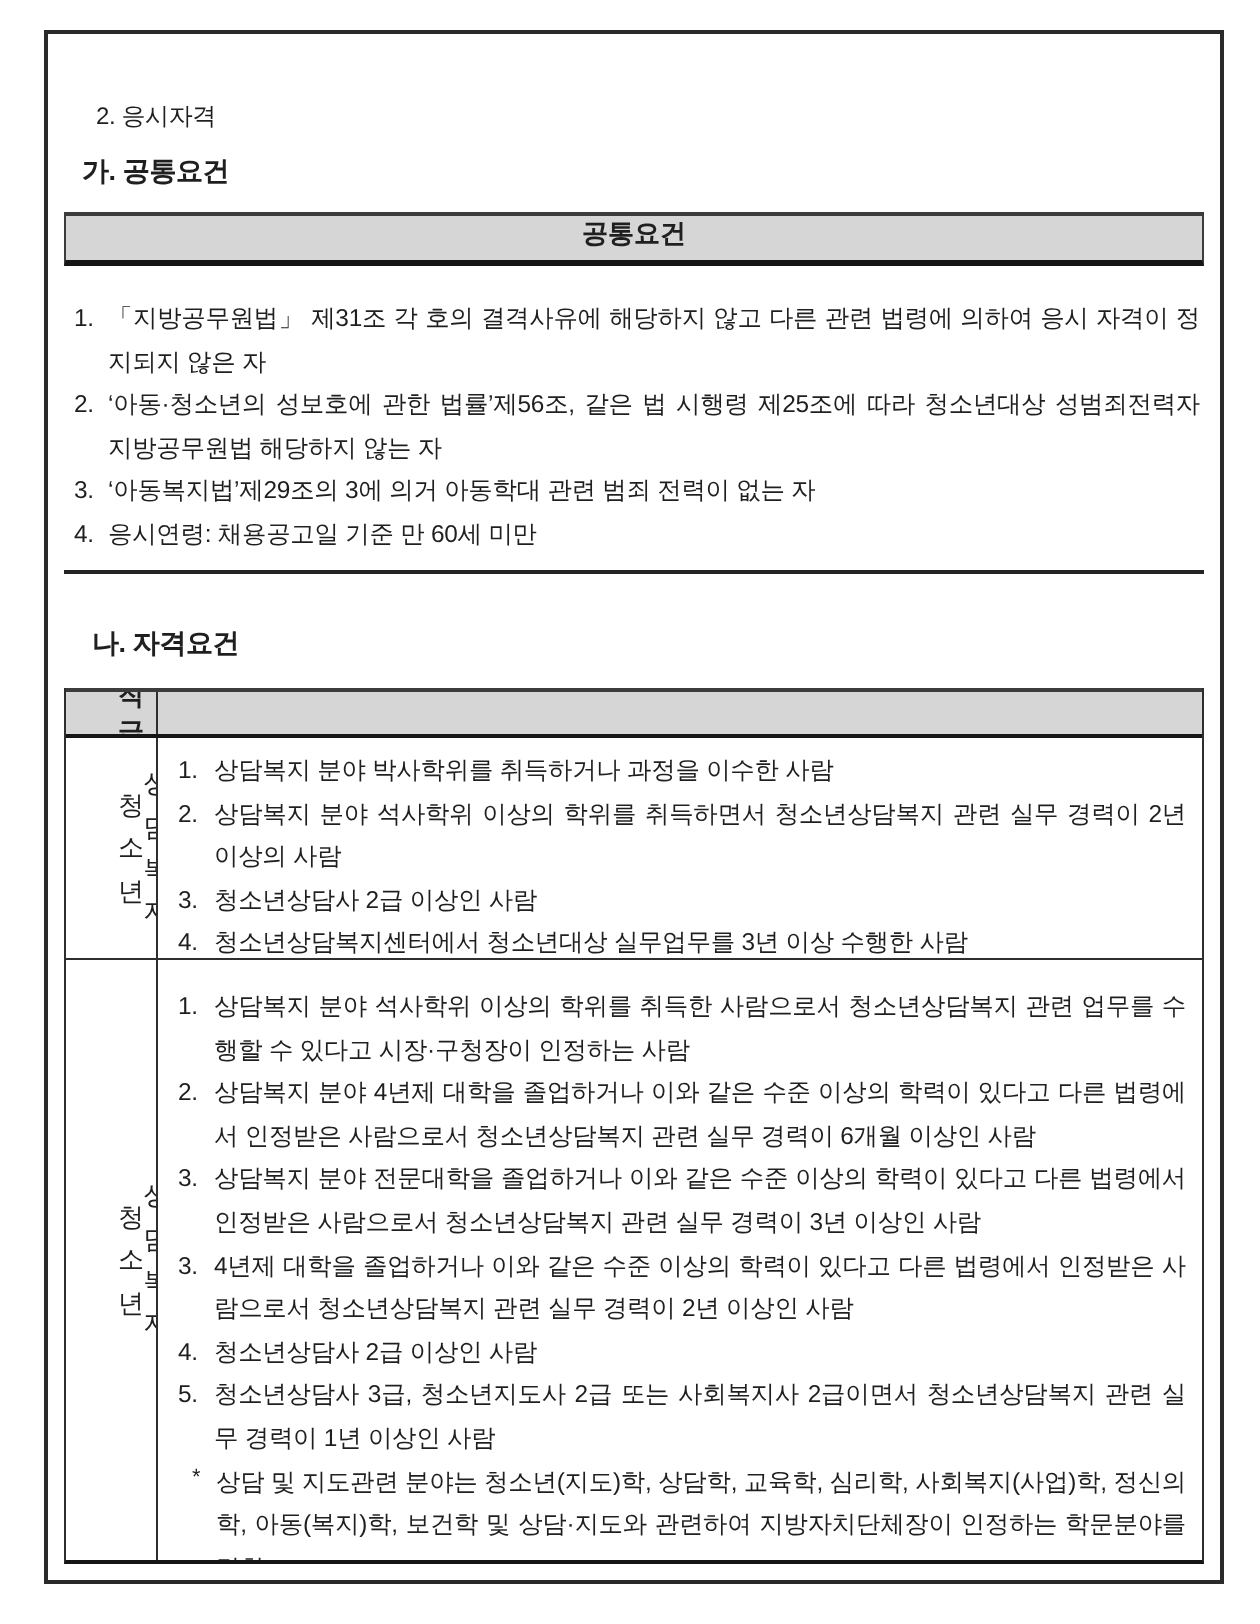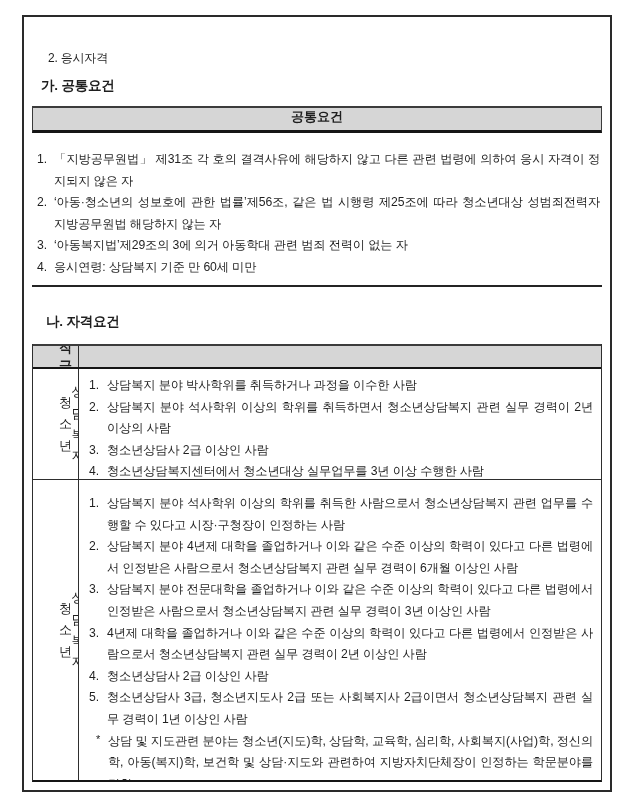--- a/index.html
+++ b/index.html
@@ -119,21 +119,21 @@
   <div class="li-item">
     <span class="num">2.</span>
     <span class="txt">‘아동·청소년의 성보호에 관한 법률’제56조, 같은 법 시행령 제25조에 따라  청소년대상 성범죄전력자 지방공무원법 해당하지 않는 자</span>
   </div>
   <div class="li-item">
     <span class="num">3.</span>
     <span class="txt">‘아동복지법’제29조의 3에 의거 아동학대 관련 범죄 전력이 없는 자</span>
   </div>
   <div class="li-item">
     <span class="num">4.</span>
-    <span class="txt">응시연령: 상담복지 기준 만 60세 미만</span>
+    <span class="txt">응시연령: 채용공고일 기준 만 60세 미만</span>
   </div>
 </div>
 
 <div class="section-end-line"></div>
 
 <div class="sub-heading-b">나. 자격요건</div>
 
 <div class="qual-table">
 
   <div class="q-row q-head">

